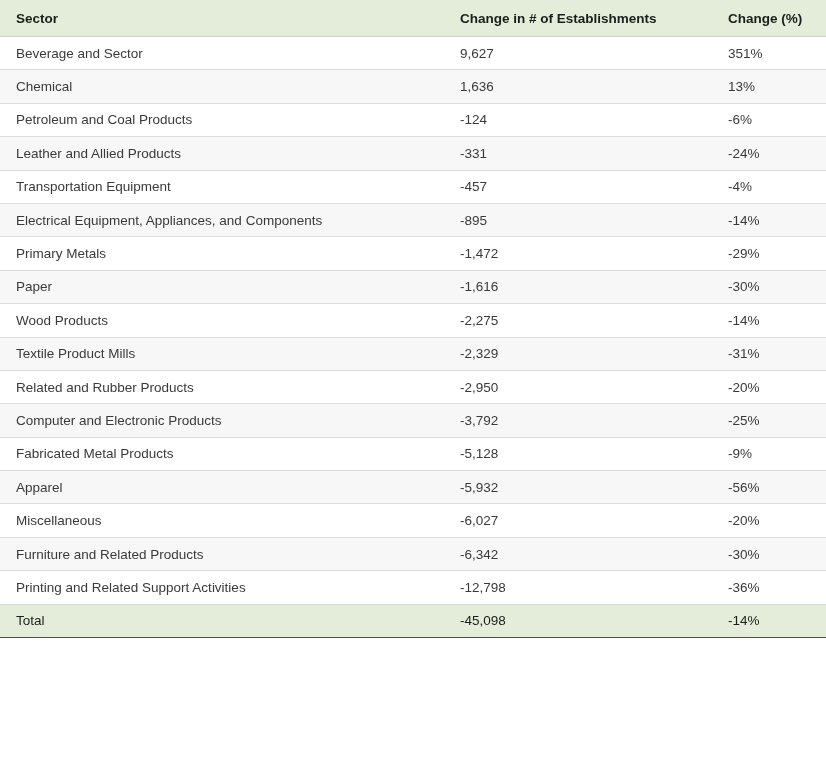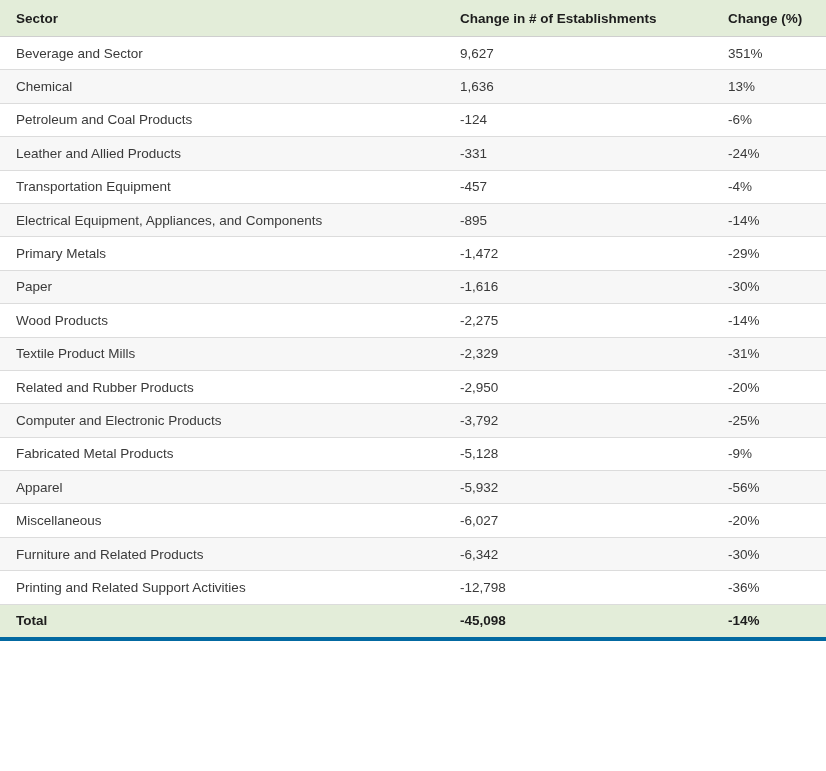--- a/index.html
+++ b/index.html
@@ -42,22 +42,22 @@
     border-bottom:1px solid var(--divider);
     white-space:nowrap;
     overflow:hidden;
     vertical-align:middle;
   }
   tbody tr:nth-child(even){background:var(--row-alt-bg);}
   tbody tr:nth-child(odd){background:#ffffff;}
   tfoot td{
     background:var(--header-bg);
     color:var(--header-text);
-    font-weight:bold;
-    border-bottom:4px solid #0369a1;
+    font-weight:normal;
+    border-bottom:1px solid #0369a1;
   }
 </style>
 </head>
 <body>
 
 <table>
   <colgroup>
     <col class="c1">
       <col class="c2">
       <col class="c3">

